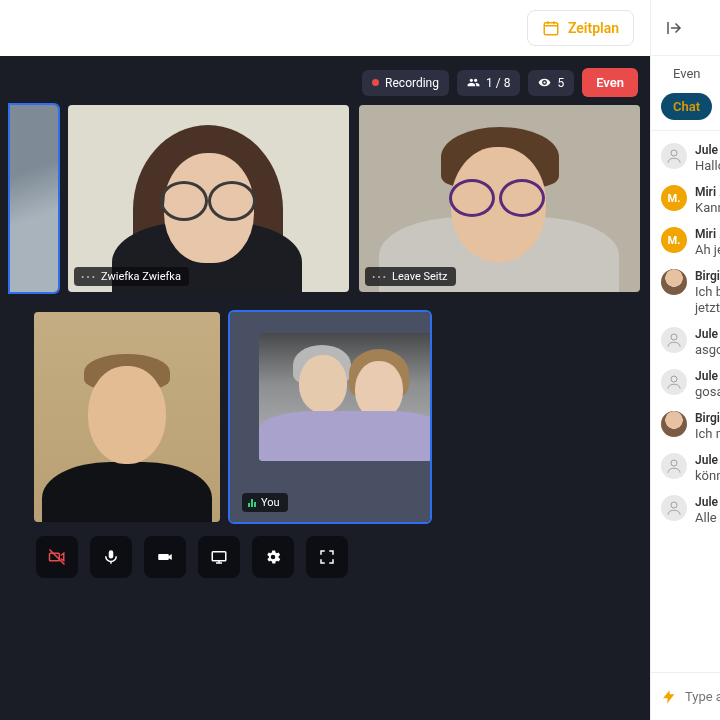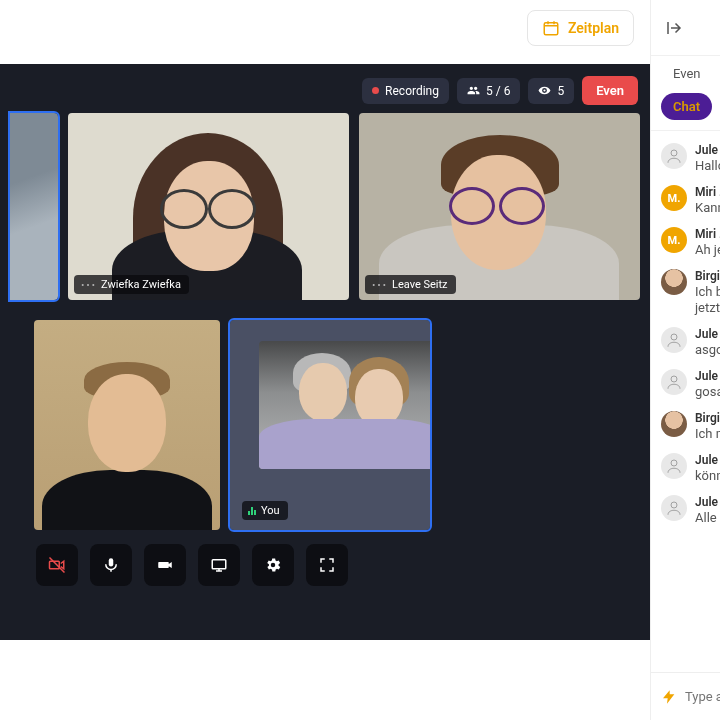--- a/index.html
+++ b/index.html
@@ -1,26 +1,26 @@
 <!DOCTYPE html>
 <html><head>
 <meta charset="utf-8">
 <style>
 * { margin:0; padding:0; box-sizing:border-box; font-family:-apple-system, BlinkMacSystemFont, "Segoe UI", Roboto, sans-serif; }
 html, body { width:720px; height:720px; overflow:hidden; background:#fff; }
 .app { display:flex; width:720px; height:720px; }
-.left-col { flex:0 0 632px; display:flex; flex-direction:column; height:640px; }
+.left-col { flex:0 0 632px; display:flex; flex-direction:column; height:720px; }
 .right-col { flex:0 0 88px; height:720px; border-left:1px solid #eee; display:flex; flex-direction:column; background:#fff; overflow:hidden; }
 
 .topbar { height:56px; display:flex; justify-content:flex-end; align-items:center; padding:0 16px; background:#fff; }
 .schedule-btn { display:flex; align-items:center; gap:8px; border:1px solid #e5e5e5; border-radius:8px; padding:8px 14px; background:#fff; cursor:pointer; }
 .schedule-btn .cal-icon { width:18px; height:18px; }
 .schedule-btn span { color:#f0a500; font-weight:600; font-size:14px; }
 
-.stage { flex:1; background:#1a1d26; position:relative; padding:8px; display:flex; flex-direction:column;margin-top:8px; }
+.stage { flex:1; background:#1a1d26; position:relative; padding:8px; display:flex; flex-direction:column; }
 .stage-top-row { display:flex; justify-content:flex-end; align-items:center; gap:8px; padding:4px 4px 8px 4px; }
 .pill { background:#2c3040; color:#fff; font-size:12px; padding:6px 10px; border-radius:6px; display:flex; align-items:center; gap:6px; }
 .pill.dark { background:#2c3040; }
 .rec-dot { width:7px; height:7px; background:#e94b4b; border-radius:50%; }
 .leave-btn { background:#e94b4b; color:#fff; border:none; font-weight:600; font-size:13px; padding:7px 14px; border-radius:6px; cursor:pointer; }
 
 .video-grid { display:flex; flex-direction:column; gap:10px; padding:0 2px; }
 .row { display:flex; gap:10px; }
 .tile { position:relative; border-radius:4px; overflow:hidden; background:#3d4455; }
 .tile.speaking { outline:2px solid #2e6ff2; outline-offset:0; }
@@ -71,21 +71,21 @@
 .controls { display:flex; gap:12px; justify-content:flex-start; padding:14px 0 6px 28px; }
 .ctrl { width:42px; height:42px; background:#0d0e13; border-radius:8px; display:flex; align-items:center; justify-content:center; cursor:pointer; }
 .ctrl svg { width:18px; height:18px; }
 
 
 .rc-top { height:56px; display:flex; align-items:center; padding-left:14px; border-bottom:1px solid #f0f0f0; }
 .expand-ic { width:18px; height:18px; }
 .rc-tabs-title { padding:10px 0 6px 22px; font-size:13px; color:#555; }
 .rc-tabs { display:flex; gap:10px; padding:6px 0 10px 10px; border-bottom:1px solid #f0f0f0; font-size:13px; }
 .rc-tabs .tab { padding:6px 12px; border-radius:14px; color:#666; cursor:pointer;}
-.rc-tabs .tab.active { background:#4c1d95; color:#d99a00; font-weight:600;}
+.rc-tabs .tab.active { background:#0c4a6e; color:#d99a00; font-weight:600;}
 .chat-list { flex:1; overflow:hidden; padding-top:6px; }
 .msg { display:flex; gap:8px; padding:6px 0 6px 10px; }
 .avatar { width:26px; height:26px; border-radius:50%; flex-shrink:0; background:#e8e8e8; display:flex; align-items:center; justify-content:center;}
 .avatar.m { background:#f0a500; color:#fff; font-size:11px; font-weight:700;}
 .avatar.b { background:radial-gradient(circle at 50% 35%, #e6c2a3 40%, #7a5c44 42%);} 
 .avatar.j svg { width:18px; height:18px; }
 .msg-col { display:flex; flex-direction:column; gap:1px; min-width:0; }
 .msg-hdr { font-size:12px; color:#333; font-weight:600; white-space:nowrap;}
 .msg-time { color:#aaa; font-weight:400;}
 .msg-body { font-size:13px; color:#555; white-space:nowrap;}
@@ -112,21 +112,21 @@
     <div class="stage">
       <div class="stage-top-row">
         <div class="pill dark">
           <span class="rec-dot"></span>
           <span>Recording</span>
         </div>
         <div class="pill dark">
           <svg width="13" height="13" viewBox="0 0 24 24" fill="#fff">
               <path d="M16 11c1.66 0 3-1.34 3-3s-1.34-3-3-3-3 1.34-3 3 1.34 3 3 3zm-8 0c1.66 0 3-1.34 3-3S9.66 5 8 5 5 6.34 5 8s1.34 3 3 3zm0 2c-2.33 0-7 1.17-7 3.5V19h14v-2.5C15 14.17 10.33 13 8 13zm8 0c-.29 0-.62.02-.97.05 1.16.84 1.97 1.97 1.97 3.45V19h6v-2.5c0-2.33-4.67-3.5-7-3.5z"></path>
             </svg>
-          <span>5 / 6</span>
+          <span>1 / 8</span>
         </div>
         <div class="pill dark">
           <svg width="13" height="13" viewBox="0 0 24 24" fill="#fff">
               <path d="M12 5C7 5 2.73 8.11 1 12c1.73 3.89 6 7 11 7s9.27-3.11 11-7c-1.73-3.89-6-7-11-7zm0 11.5A4.5 4.5 0 1 1 12 7.5a4.5 4.5 0 0 1 0 9z"></path>
               <circle cx="12" cy="12" r="2"></circle>
             </svg>
           <span>5</span>
         </div>
         <button class="leave-btn">Even</button>
       </div>

